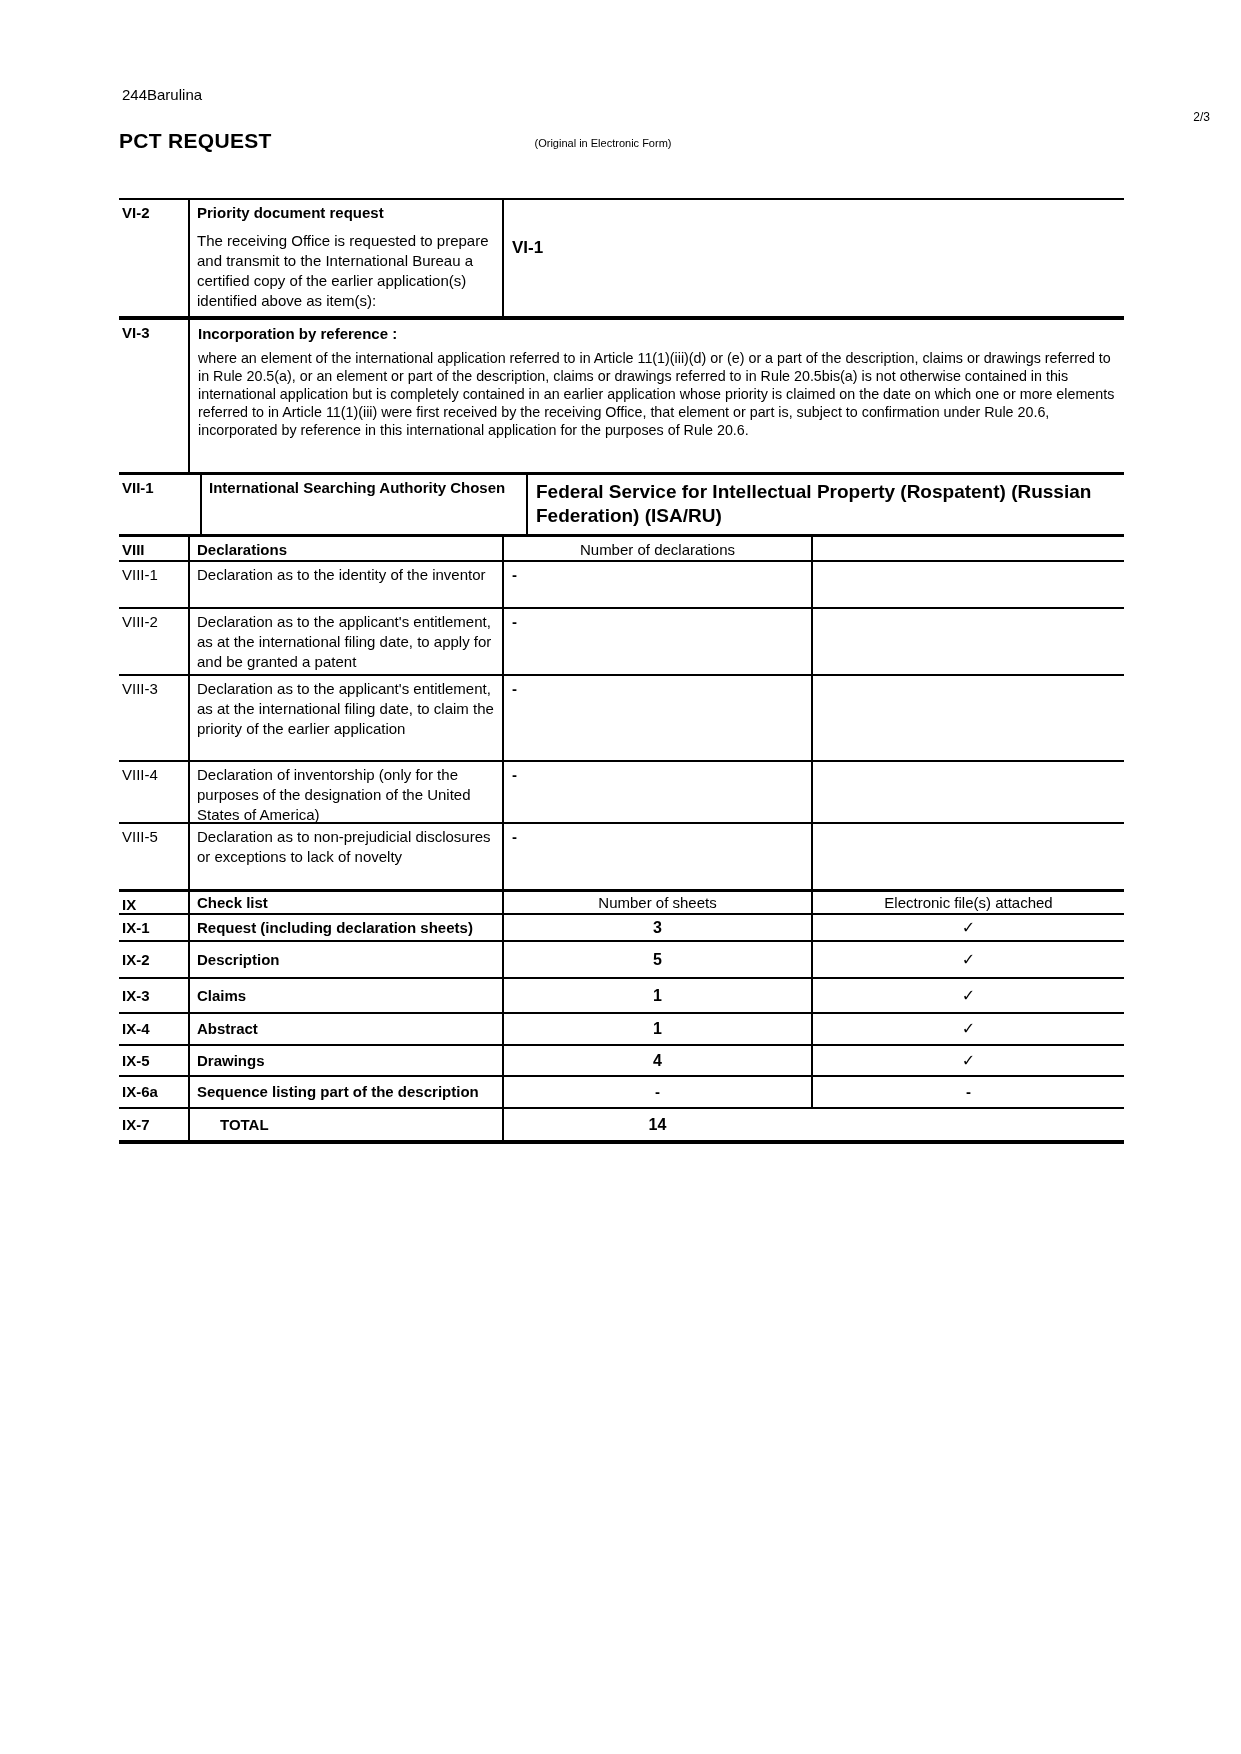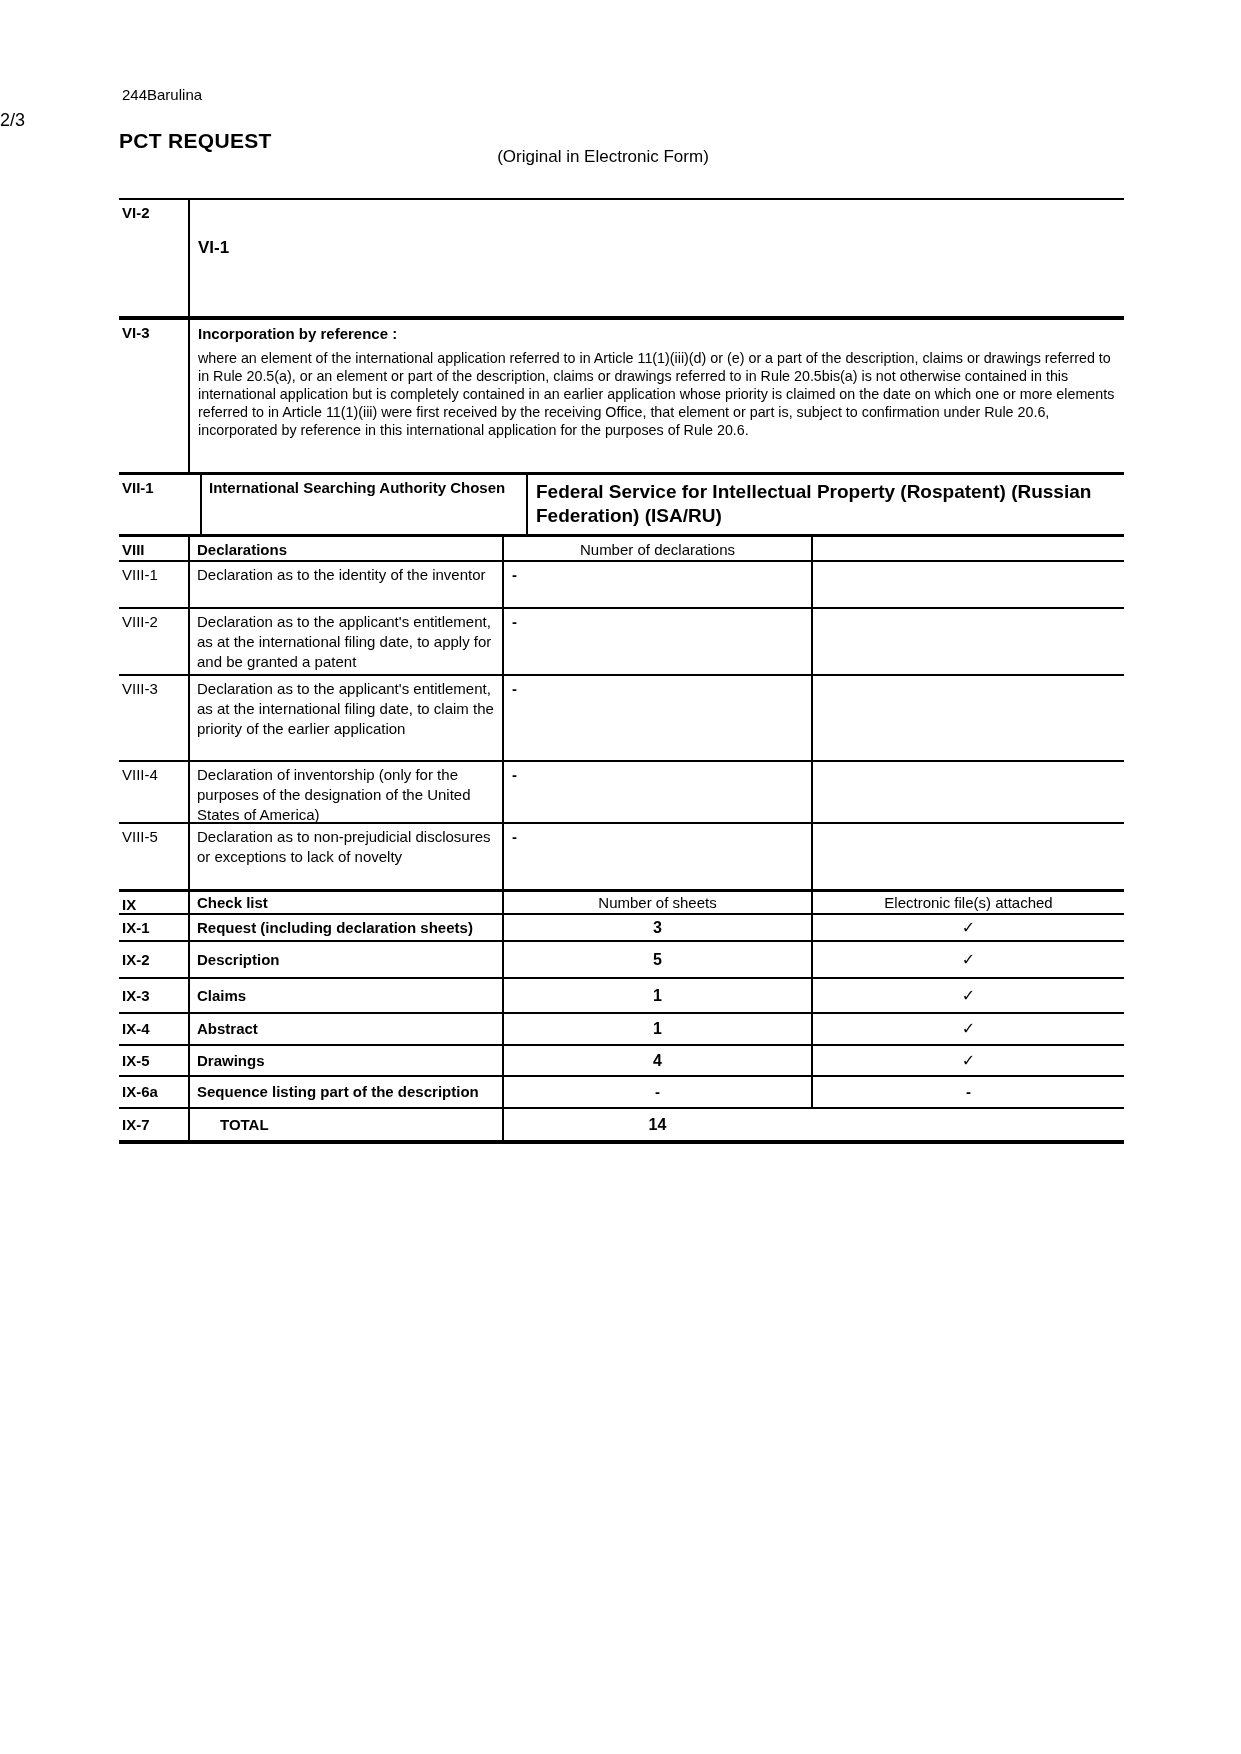--- a/index.html
+++ b/index.html
@@ -3,23 +3,23 @@
 <meta charset="utf-8">
 <style>
   html,body{margin:0;padding:0;background:#ffffff;}
   body{
     width:1241px;height:1754px;position:relative;
     font-family:"Liberation Sans", sans-serif;color:#000;
     -webkit-font-smoothing:antialiased;
   }
   .abs{position:absolute;}
   .hdr-ref{left:122px;top:86px;font-size:15px;}
-  .hdr-page{left:0;top:110px;width:1210px;text-align:left;font-size:18px;}
+  .hdr-page{left:0;top:110px;width:1210px;text-align:right;font-size:12px;}
   .hdr-title{left:119px;top:129px;font-size:21px;font-weight:bold;letter-spacing:.3px;}
-  .hdr-sub{left:0;top:147px;width:1206px;text-align:center;font-size:17px;}
+  .hdr-sub{left:0;top:137px;width:1206px;text-align:center;font-size:11px;}
 
   .form-table{
     position:absolute;left:119px;top:198px;width:1005px;
     border-top:2px solid #000;font-size:15px;line-height:20px;
   }
   .row{display:flex;box-sizing:border-box;border-bottom:2px solid #000;overflow:hidden;}
   .c{box-sizing:border-box;overflow:hidden;}
   .c-label{width:69px;flex:none;padding:3px 2px 0 3px;}
   .c-label.bold{font-weight:bold;}
   .c2{width:314px;flex:none;border-left:2px solid #000;padding:3px 2px 0 7px;}
@@ -69,20 +69,24 @@
 
 <div class="abs hdr-ref">244Barulina</div>
 <div class="abs hdr-page">2/3</div>
 <div class="abs hdr-title">PCT REQUEST</div>
 <div class="abs hdr-sub">(Original in Electronic Form)</div>
 
 <div class="form-table">
 
   <div class="row r-vi2">
     <div class="c c-label bold">VI-2</div>
+    <div class="c c2">
+      <div class="bold">Priority document request</div>
+      <div class="mt8">The receiving Office is requested to prepare and transmit to the International Bureau a certified copy of the earlier application(s) identified above as item(s):</div>
+    </div>
     <div class="c span34 vi1val">VI-1</div>
   </div>
 
   <div class="row r-vi3">
     <div class="c c-label bold">VI-3</div>
     <div class="c spanwide">
       <div class="bold">Incorporation by reference :</div>
       <div class="para">where an element of the international application referred to in Article 11(1)(iii)(d) or (e) or a part of the description, claims or drawings referred to in Rule 20.5(a), or an element or part of the description, claims or drawings referred to in Rule 20.5bis(a) is not otherwise contained in this international application but is completely contained in an earlier application whose priority is claimed on the date on which one or more elements referred to in Article 11(1)(iii) were first received by the receiving Office, that element or part is, subject to confirmation under Rule 20.6, incorporated by reference in this international application for the purposes of Rule 20.6.</div>
     </div>
   </div>

